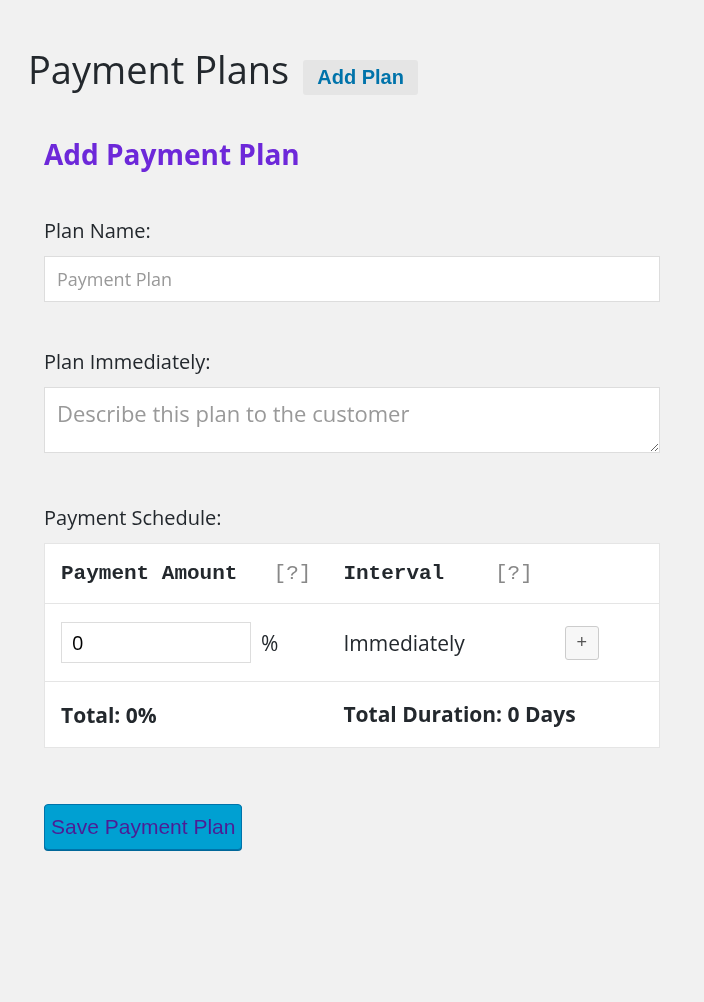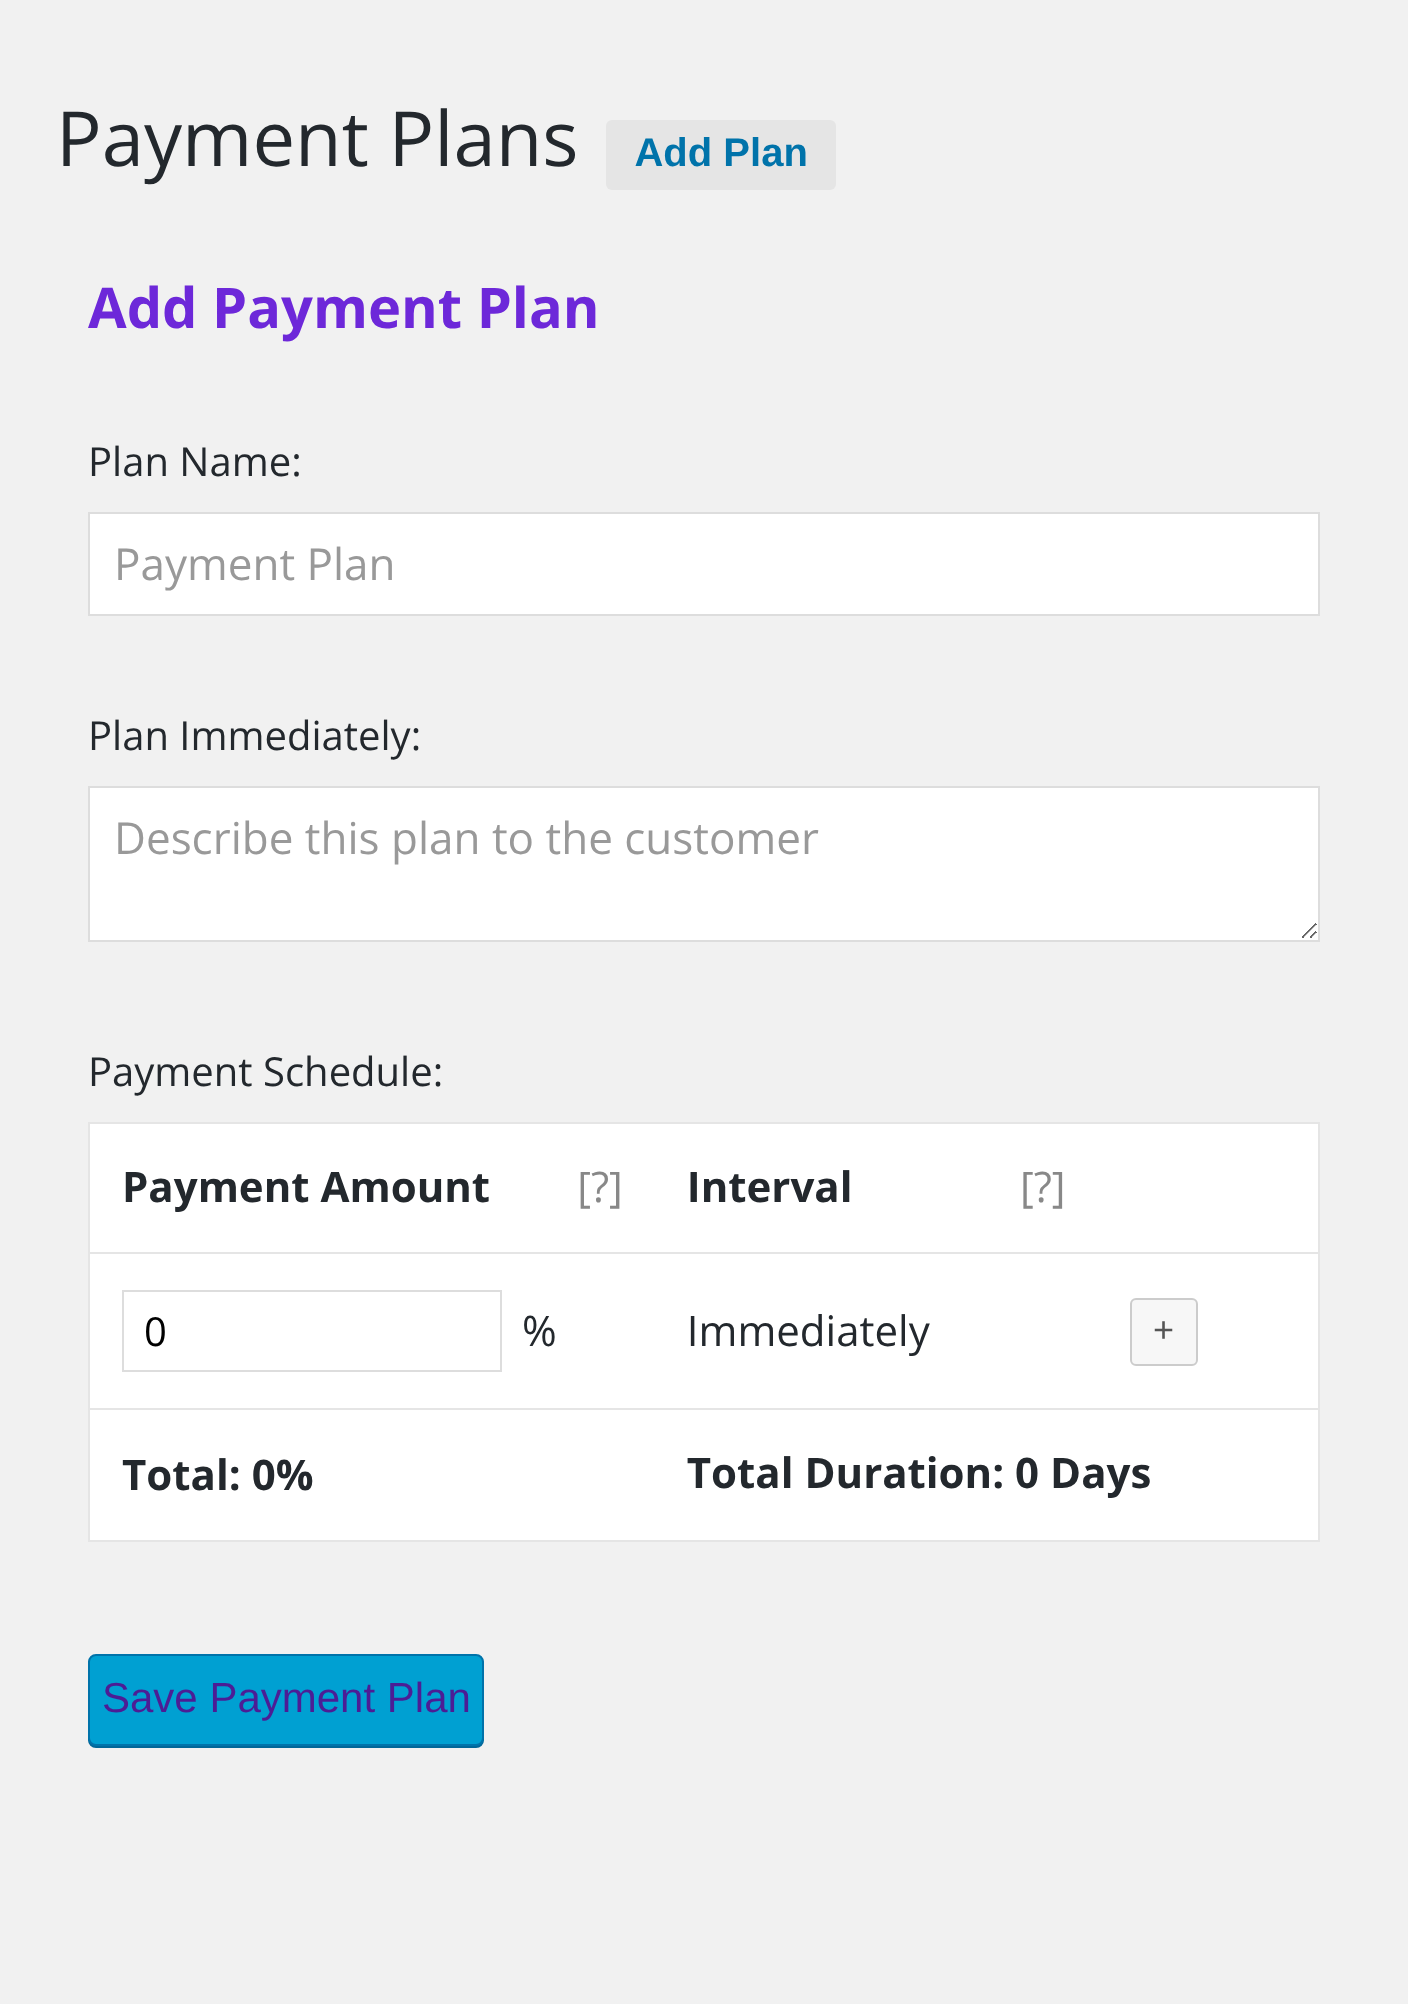--- a/index.html
+++ b/index.html
@@ -52,40 +52,40 @@
     }
     .form-label {
       display: block;
       font-size: 20px;
       color: #23282d;
       margin-bottom: 12px;
       font-weight: 400;
     }
     .text-input {
       width: 100%;
-      font-size: 22px;
+      font-size: 18px;
       padding: 10px 12px;
       border: 1px solid #ddd;
       background: #fff;
       color: #333;
       font-family: inherit;
     }
     .text-input::placeholder {
       color: #999;
     }
     .textarea {
       width: 100%;
       font-size: 22px;
       padding: 10px 12px;
       border: 1px solid #ddd;
       background: #fff;
       color: #333;
       font-family: inherit;
       resize: both;
-      height: 78px;
+      height: 66px;
     }
     .textarea::placeholder {
       color: #999;
     }
     .schedule-table {
       width: 100%;
       border-collapse: collapse;
       background: #fff;
       border: 1px solid #e5e5e5;
     }
@@ -176,20 +176,21 @@
       font-weight: 400;
       padding: 10px 6px;
       border-radius: 4px;
       cursor: pointer;
       box-shadow: 0 1px 0 #006799;
     }
     .th-inner {
       display: flex;
       align-items: center;
       justify-content: space-between;
+      font-family: Liberation Mono, monospace;
     }
   </style>
 </head>
 <body>
 
 <div class="page">
   <div class="header-row">
     <h1 class="page-title">Payment Plans</h1>
     <button class="add-plan-btn">Add Plan</button>
   </div>

